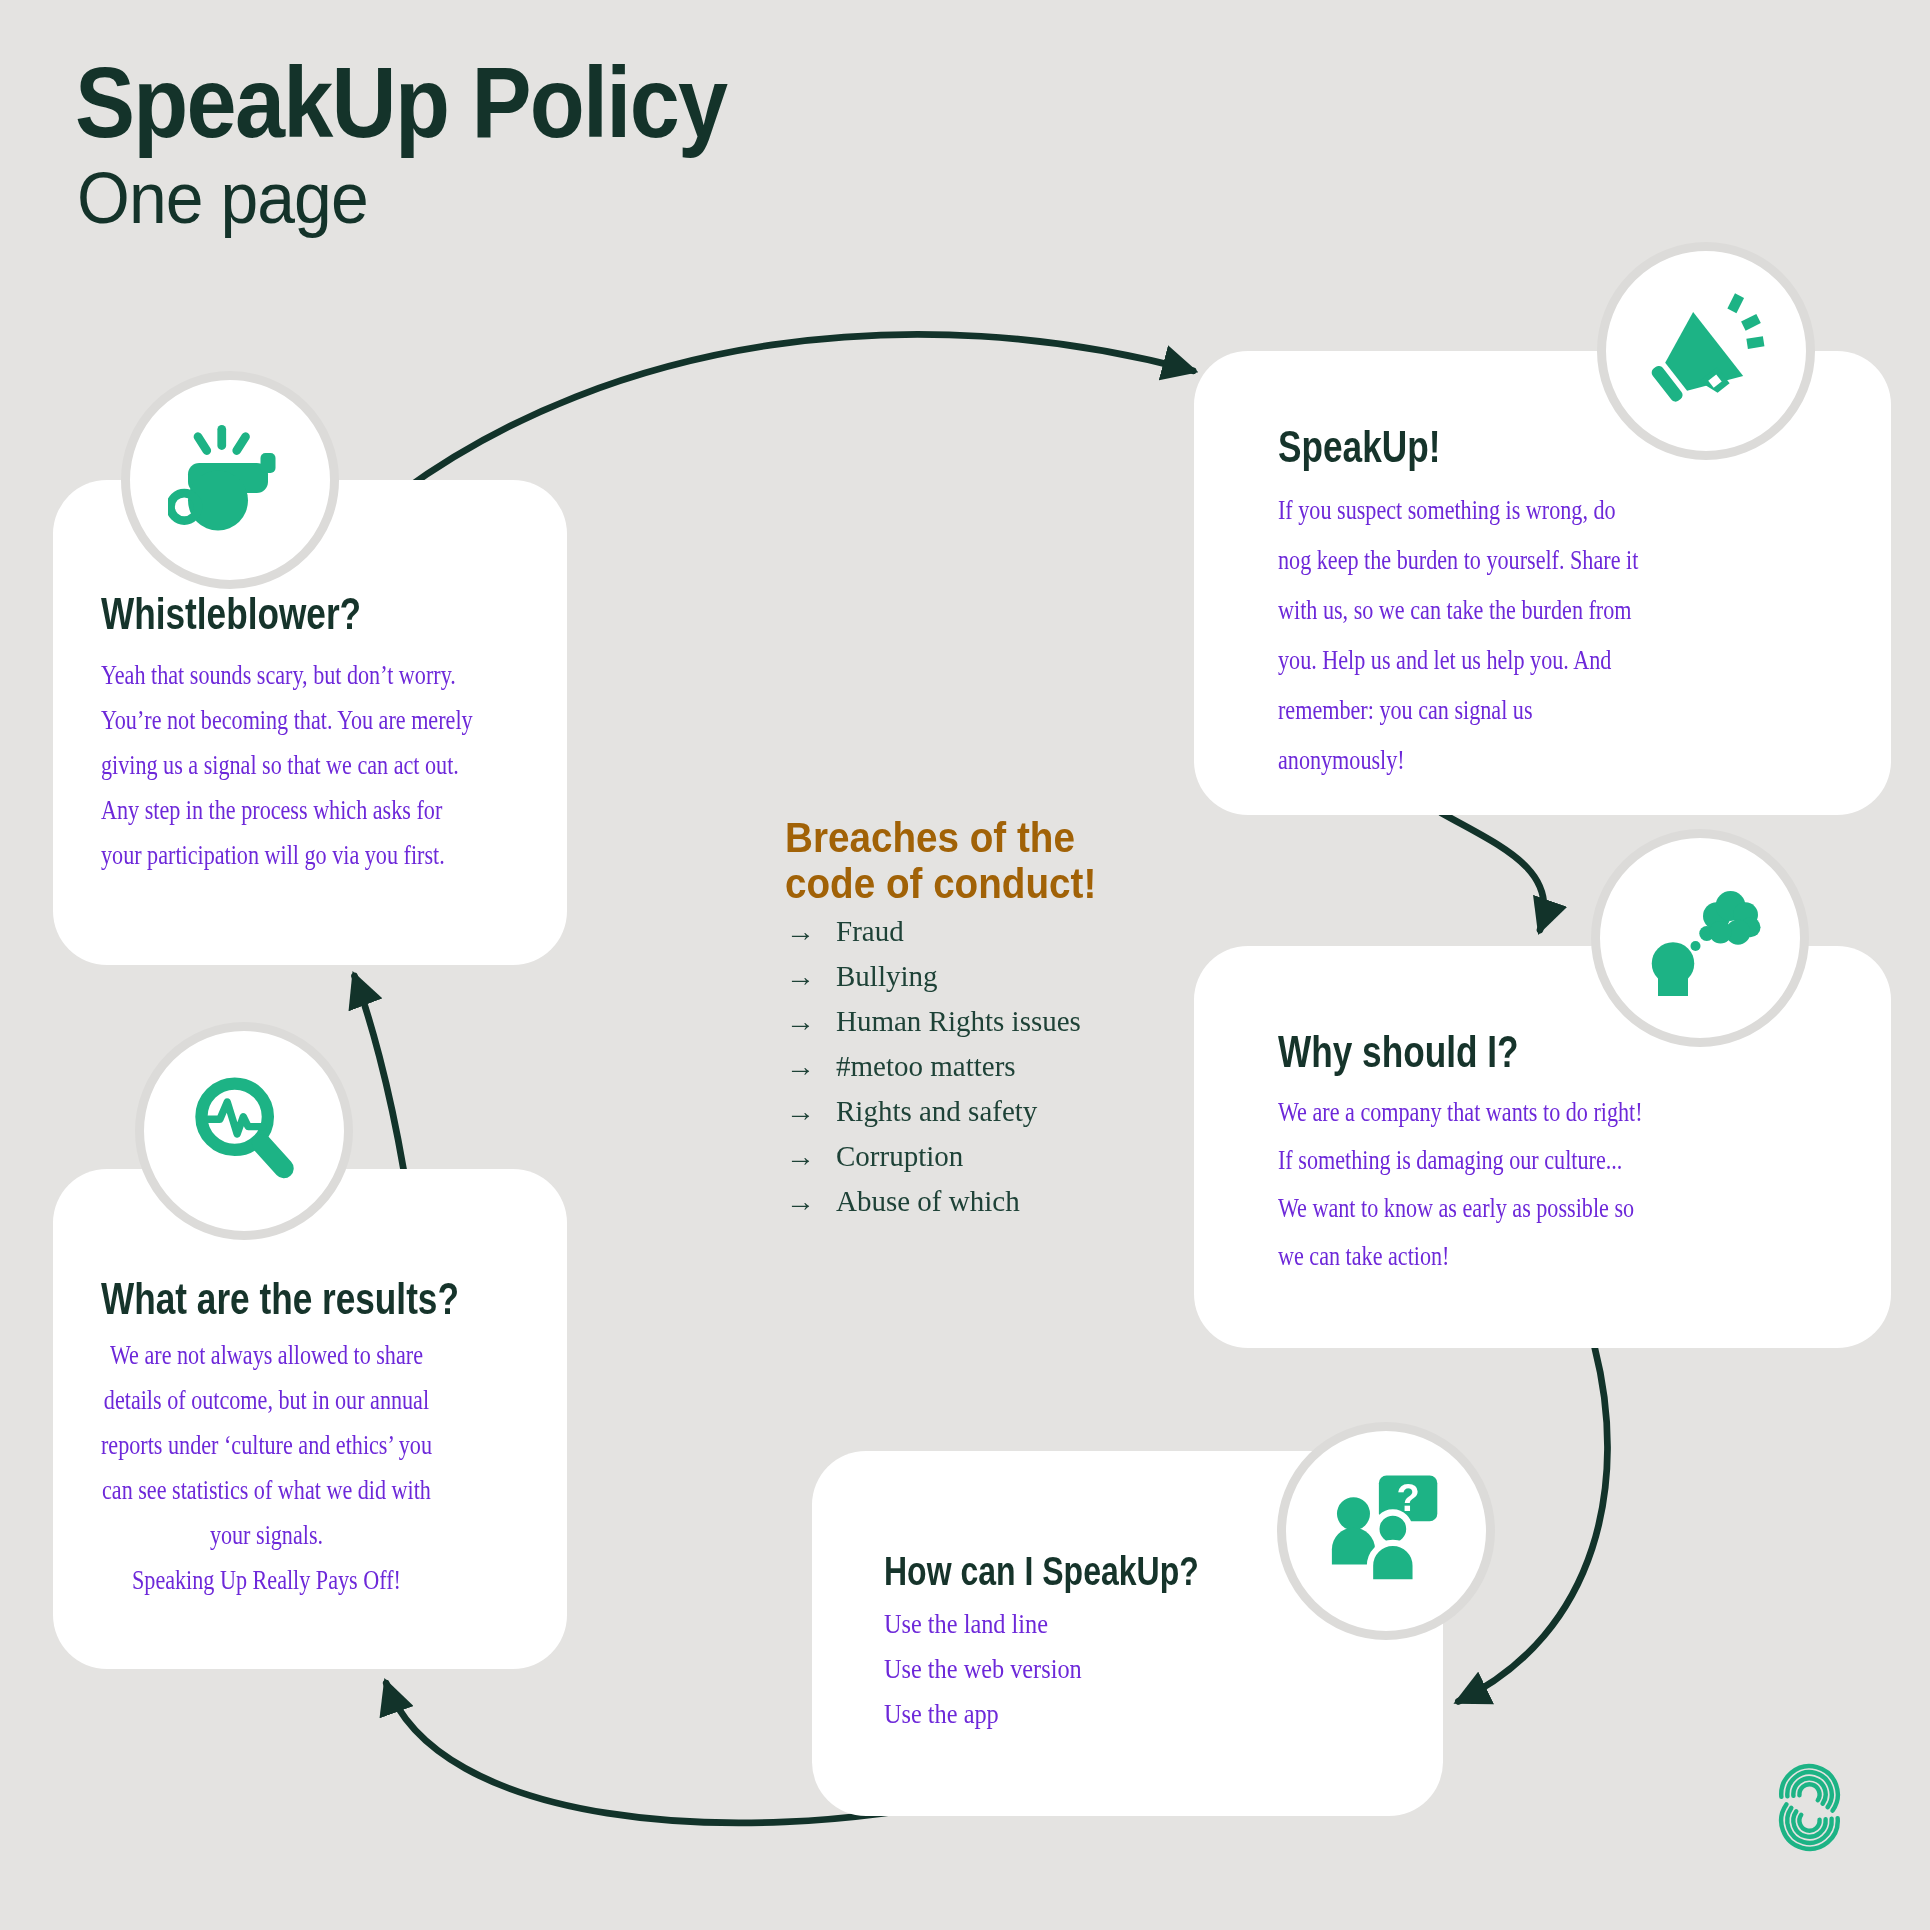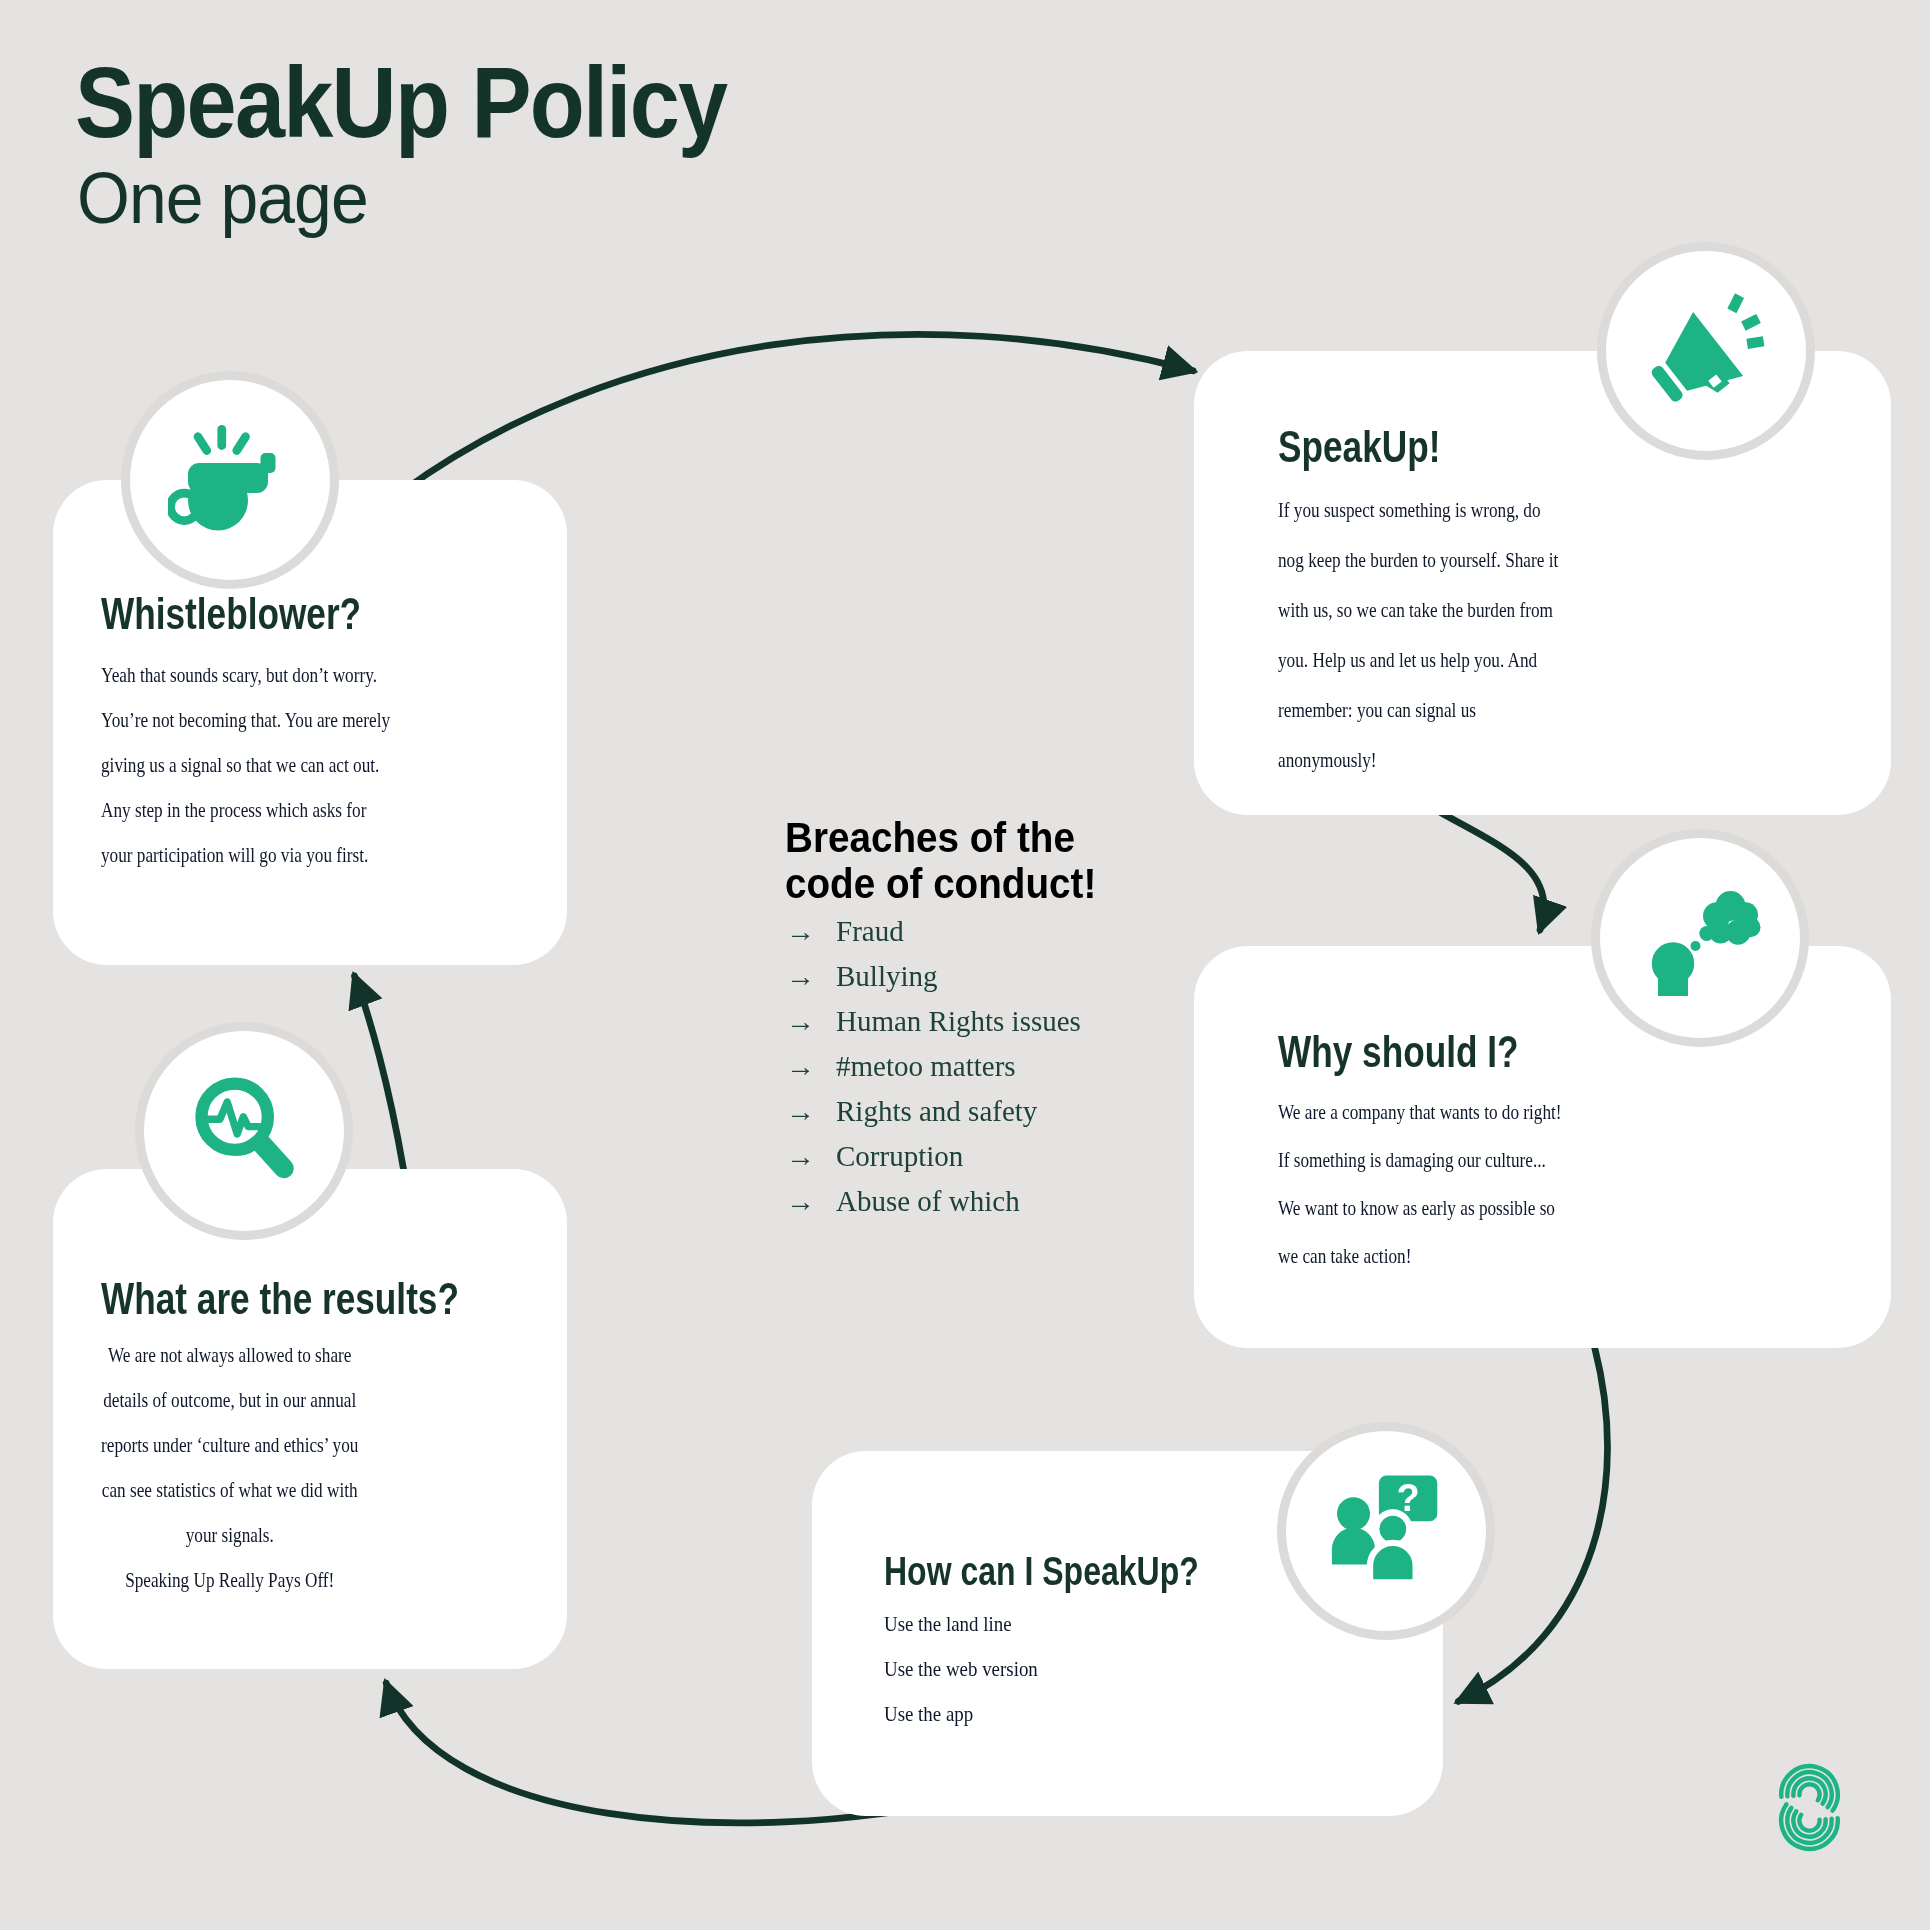--- a/index.html
+++ b/index.html
@@ -43,32 +43,32 @@
     position:absolute;font-size:44px;font-weight:700;color:#16342b;
     transform:scaleX(.8);transform-origin:0 50%;white-space:nowrap;line-height:52px;
   }
   .h-whistleblower{left:101px;top:588px;}
   .h-speakup{left:1278px;top:421px;}
   .h-why{left:1278px;top:1026px;}
   .h-results{left:101px;top:1273px;}
   .h-how{left:884px;top:1545px;font-size:40px;}
   .body{
     position:absolute;font-family:"Liberation Serif","DejaVu Serif",serif;
-    font-size:21px;color:#0f172a;
+    font-size:27px;color:#6d28d9;
   }
   .body .ln{white-space:nowrap;transform:scaleX(.82);transform-origin:0 50%;}
   .b-whistleblower{left:101px;top:653px;}  .b-whistleblower .ln{line-height:45px;}
   .b-speakup{left:1278px;top:485px;}       .b-speakup .ln{line-height:50px;}
   .b-why{left:1278px;top:1088px;}          .b-why .ln{line-height:48px;}
   .b-results{left:101px;top:1333px;text-align:center;}       .b-results .ln{line-height:45px;}
   .b-how{left:884px;top:1602px;}           .b-how .ln{line-height:45px;transform:scaleX(.9);}
   
   .breaches-h{
     position:absolute;left:785px;top:815px;
-    font-size:42px;font-weight:700;color:#000000;line-height:46px;
+    font-size:42px;font-weight:700;color:#a16207;line-height:46px;
   }
   .breaches-h .ln{white-space:nowrap;transform:scaleX(.92);transform-origin:0 50%;}
   .breaches-list{position:absolute;left:786px;top:915px;}
   .breach-row{
     display:flex;align-items:baseline;height:45px;
     font-family:"Liberation Serif","DejaVu Serif",serif;font-size:29px;color:#1e4237;
   }
   .breach-row .arr{width:50px;color:#1e4237;font-size:29px;}
   
   .arrows{left:0;top:0;z-index:0;}

